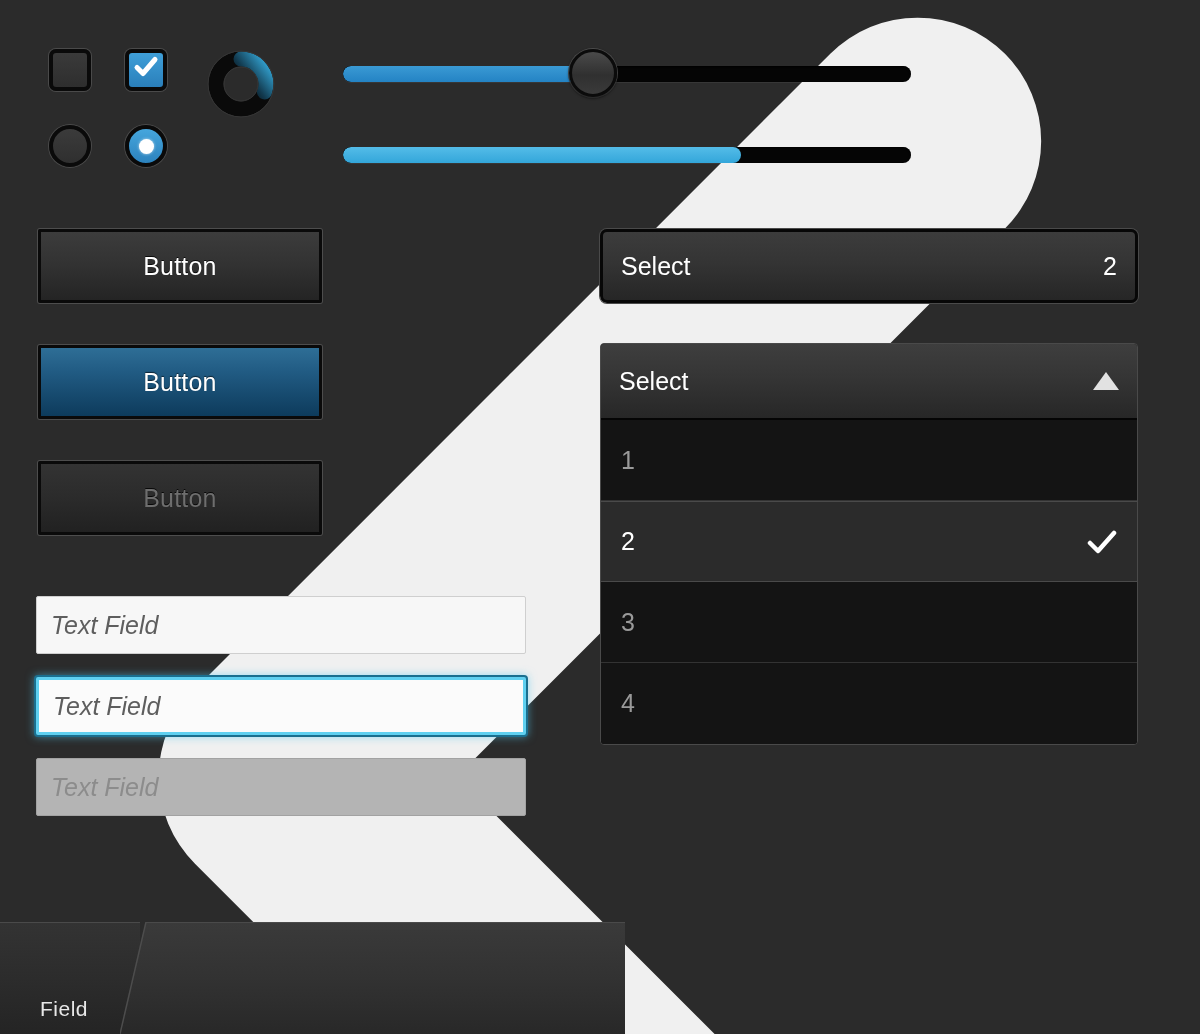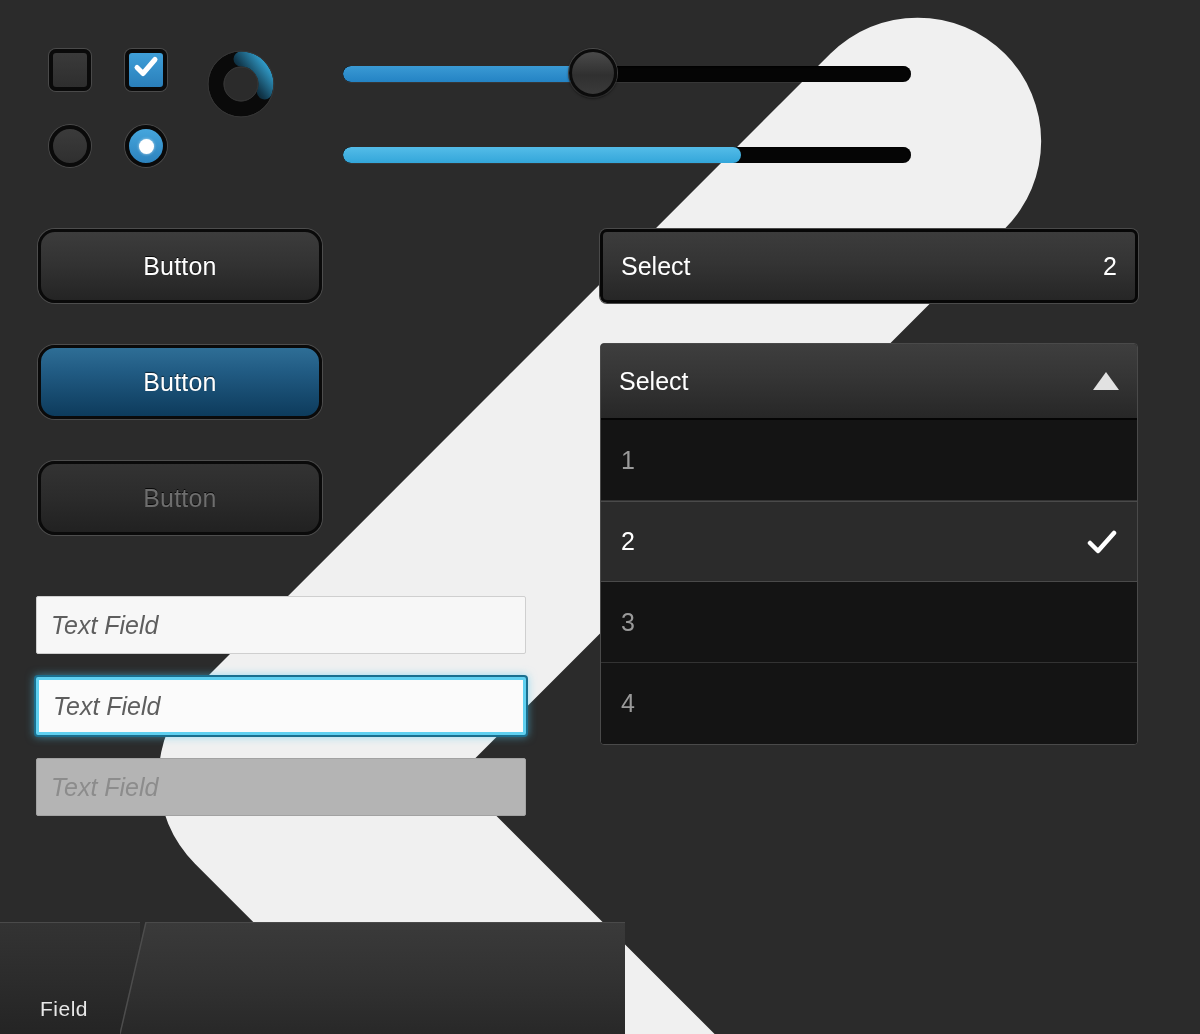--- a/index.html
+++ b/index.html
@@ -130,21 +130,21 @@
     left: 0; top: 0; bottom: 0;
     border-radius: 8px;
     background: linear-gradient(180deg, #54bce8 0%, #33a6da 100%);
   }
 
   
   .btn {
     position: absolute;
     width: 284px;
     height: 74px;
-    border-radius: 17px;
+    border-radius: 2px;
     border: 3px solid #0a0a0a;
     box-sizing: border-box;
     display: flex;
     align-items: center;
     justify-content: center;
     font-size: 25px;
     letter-spacing: 0.2px;
     box-shadow: 0 0 0 1px #4d4d4d;
     cursor: pointer;
   }

